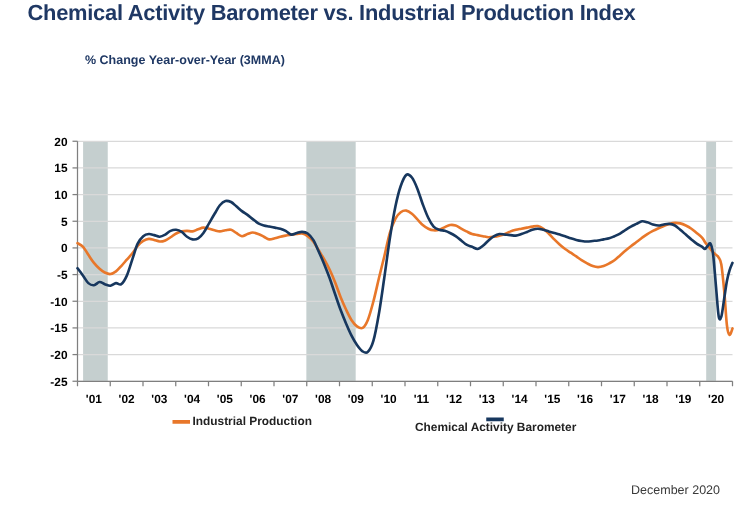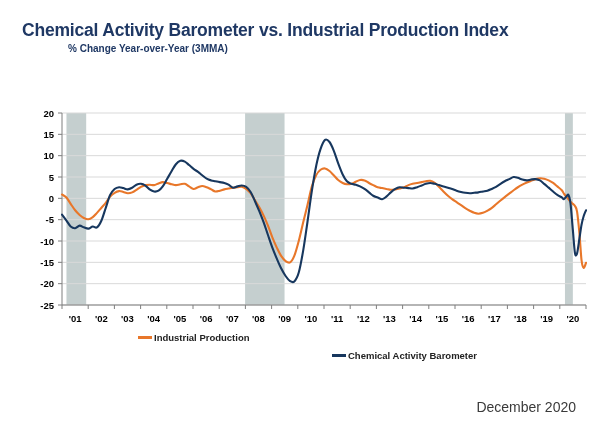--- a/index.html
+++ b/index.html
@@ -16,21 +16,21 @@
   #page {
     position: relative;
     width: 600px;
     height: 422px;
     background: #ffffff;
     box-sizing: border-box;
   }
   #chart-title {
     position: absolute;
     left: 22px;
-    top: 20px;
+    top: 0;
     font-size: 17.5px;
     font-weight: bold;
     color: #1F3864;
     letter-spacing: -0.2px;
     white-space: nowrap;
   }
   #chart-subtitle {
     position: absolute;
     left: 23px;
     top: 43px;
@@ -63,26 +63,26 @@
     color: #222222;
     white-space: nowrap;
   }
   .legend-swatch {
     width: 14px;
     height: 2.6px;
     margin-right: 2px;
     display: inline-block;
   }
   #legend-ip { left: 138px; top: 2px; }
-  #legend-cab { left: 332px; top: 20px; }
+  #legend-cab { left: 332px; top: 4px; flex-direction: column; }
   #footer-date {
     position: absolute;
     right: 24px;
-    top: 399px;
-    font-size: 14px;
+    top: 387px;
+    font-size: 10px;
     color: #3a3a3a;
     white-space: nowrap;
   }
   .ytick-label {
     font-size: 9.5px;
     font-weight: bold;
     fill: #000000;
     font-family: "Liberation Sans", sans-serif;
   }
   .xtick-label {

